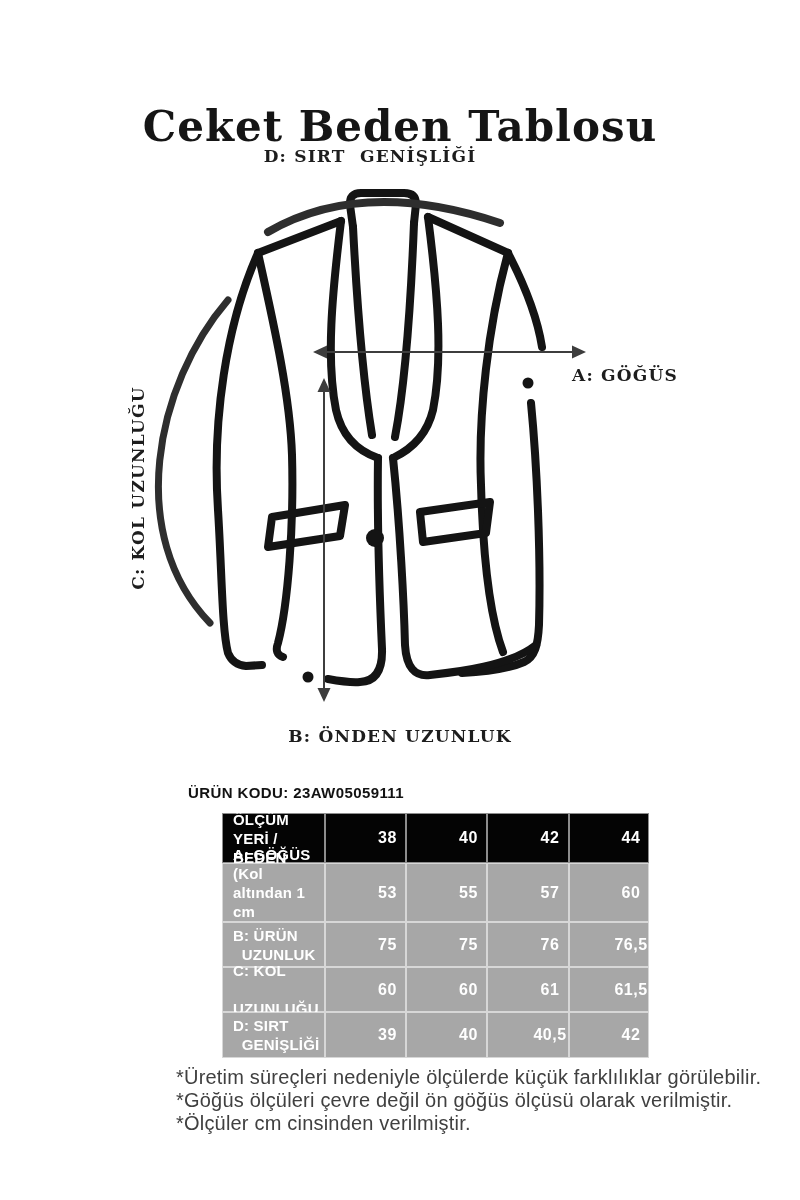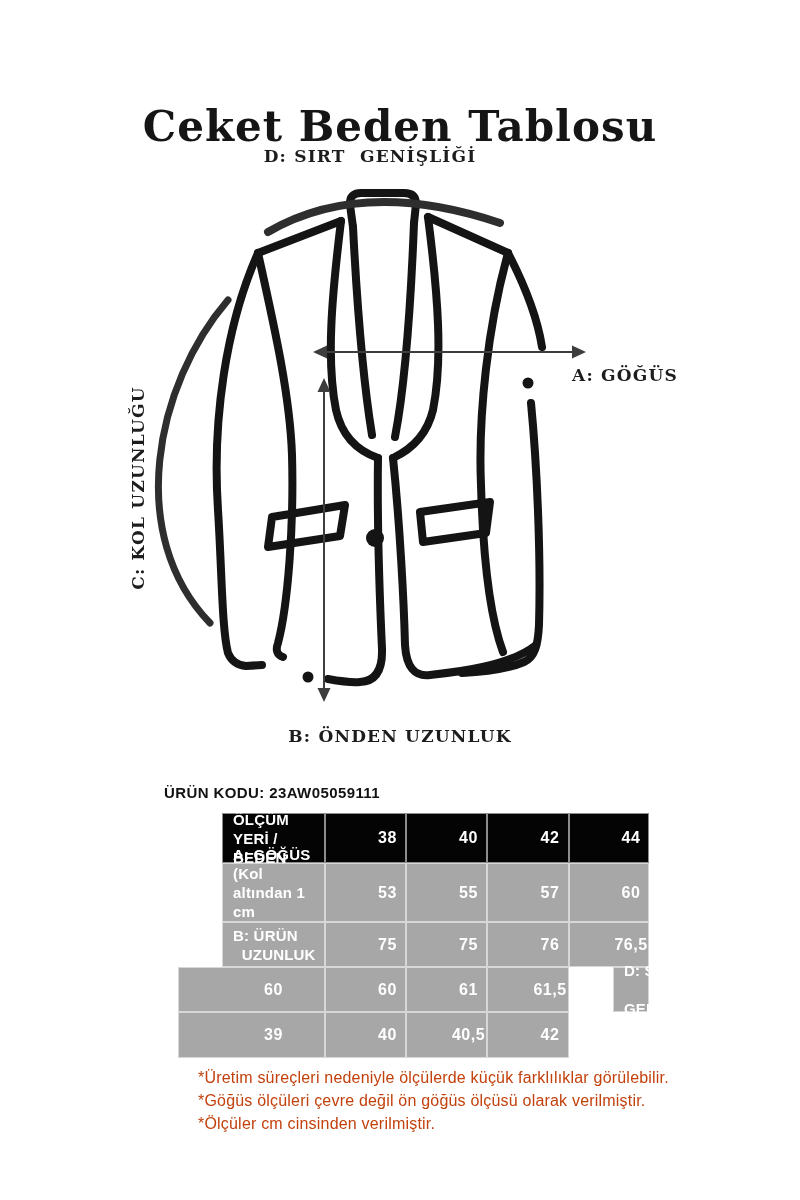--- a/index.html
+++ b/index.html
@@ -15,39 +15,39 @@
   .diagram-label {
     position:absolute; font-family:"DejaVu Serif", serif; font-weight:700;
     font-size:17px; color:#1d1d1d; letter-spacing:1.2px; white-space:pre;
   }
   .label-top    { top:146px; left:170px; width:400px; text-align:center; }
   .label-right  { top:365px; left:572px; }
   .label-left   { top:488px; left:138px; transform:translate(-50%,-50%) rotate(-90deg); }
   .label-bottom { top:726px; left:250px; width:300px; text-align:center; }
   .jacket-svg { position:absolute; left:110px; top:175px; }
   .product-code {
-    position:absolute; left:164px; top:784px; font-size:15px; font-weight:700;
+    position:absolute; left:188px; top:784px; font-size:15px; font-weight:700;
     color:#121212; letter-spacing:0.4px;
   }
   .size-table {
     position:absolute; left:178px; top:813px;
     display:grid; grid-template-columns:147px 81px 81px 82px 80px;
     grid-template-rows:50px 59px 45px 45px 46px;
   }
   .cell {
     border:1.5px solid rgba(255,255,255,0.55); box-sizing:border-box;
     display:flex; align-items:center; color:#ffffff;
   }
   .cell.head { background:#040404; }
   .cell.body { background:#a7a7a7; }
   .cell.lab  { justify-content:flex-start; padding-left:10px; font-size:15px;
                font-weight:700; line-height:19px; white-space:pre-wrap; letter-spacing:0.2px;margin-left:44px; }
   .cell.num  { justify-content:center; font-size:16px; font-weight:700; letter-spacing:0.5px;padding-left:44px; }
   .footnotes {
-    position:absolute; left:198px; top:1066px; font-size:16px; color:#c2410c;
+    position:absolute; left:176px; top:1066px; font-size:20px; color:#404040;
     line-height:23px; letter-spacing:0.2px;
   }
 </style>
 </head>
 <body>
 
 <h1 class="page-title">Ceket Beden Tablosu</h1>
 
 <div class="diagram-label label-top">D: SIRT  GENİŞLİĞİ</div>
 <div class="diagram-label label-right">A: GÖĞÜS</div>
@@ -117,20 +117,22 @@
   <div class="cell body num">57</div>
   <div class="cell body num">60</div>
 
   <div class="cell body lab">B: ÜRÜN
   UZUNLUK</div>
   <div class="cell body num">75</div>
   <div class="cell body num">75</div>
   <div class="cell body num">76</div>
   <div class="cell body num">76,5</div>
 
+  <div class="cell body lab">C: KOL
+  UZUNLUĞU</div>
   <div class="cell body num">60</div>
   <div class="cell body num">60</div>
   <div class="cell body num">61</div>
   <div class="cell body num">61,5</div>
 
   <div class="cell body lab">D: SIRT
   GENİŞLİĞİ</div>
   <div class="cell body num">39</div>
   <div class="cell body num">40</div>
   <div class="cell body num">40,5</div>

